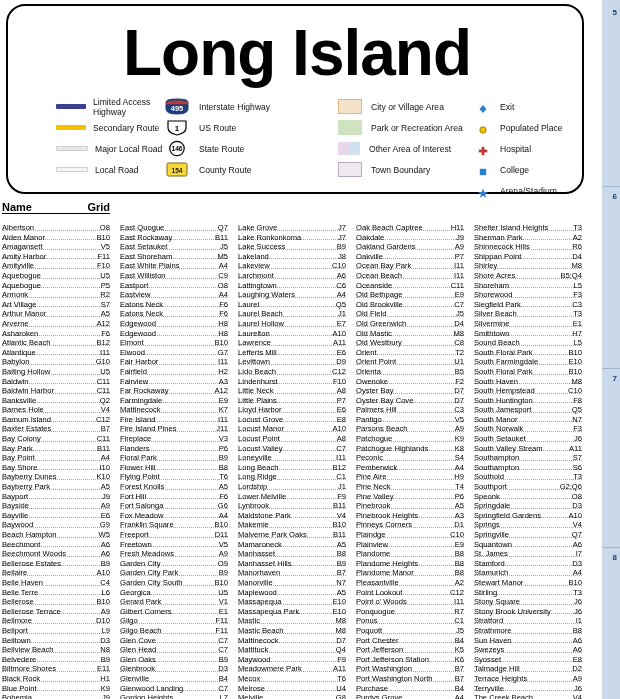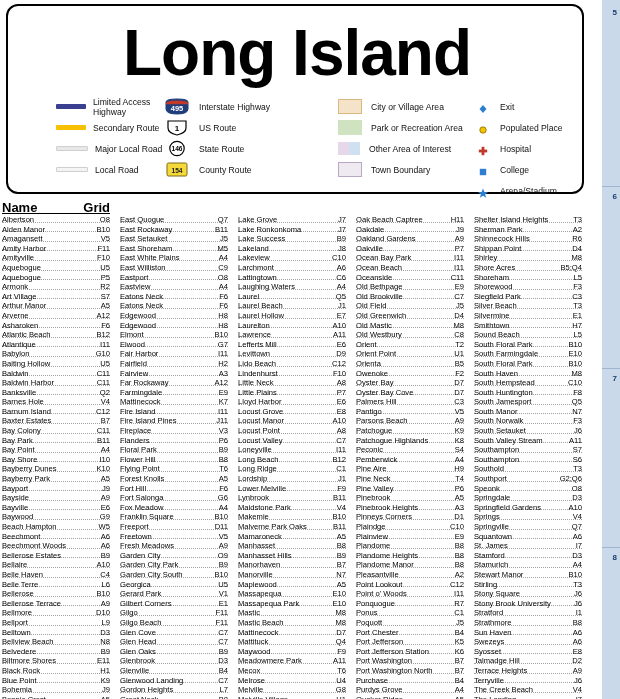--- a/index.html
+++ b/index.html
@@ -31,21 +31,21 @@
   }
   .edge-rule{
     position:absolute;right:0;width:18px;height:1px;background:#9fb4cd;
   }
 
   
   .panel{
     position:absolute;left:6px;top:4px;width:578px;height:190px;
     background:#ffffff;
     border:2px solid #000000;
-    border-radius:12px;
+    border-radius:19px;
     box-sizing:border-box;
     padding-left:24px;
   }
   .title{
     position:absolute;left:0;top:8px;width:578px;
     text-align:center;
     font-size:64px;
     font-weight:bold;
     letter-spacing:-1px;
     color:#000000;
@@ -85,24 +85,24 @@
   }
 
   
   .index-wrap{
     position:absolute;left:0;top:202px;width:602px;height:497px;
   }
   .idx-col{
     position:absolute;top:0;width:108px;
   }
   .idx-head{
-    font-size:13px;font-weight:bold;color:#000;
+    font-size:11px;font-weight:bold;color:#000;
     height:11px;line-height:11px;
     border-bottom:1px solid #000;
-    margin-bottom:1px;
+    margin-bottom:9px;
     position:relative;
   }
   .idx-head .h-name{position:absolute;left:0;top:0;}
   .idx-head .h-grid{position:absolute;right:0;top:0;}
   .idx-row{
     font-size:7.6px;color:#000;
     height:9.6px;line-height:9.6px;
     position:relative;
     white-space:nowrap;
     overflow:hidden;

